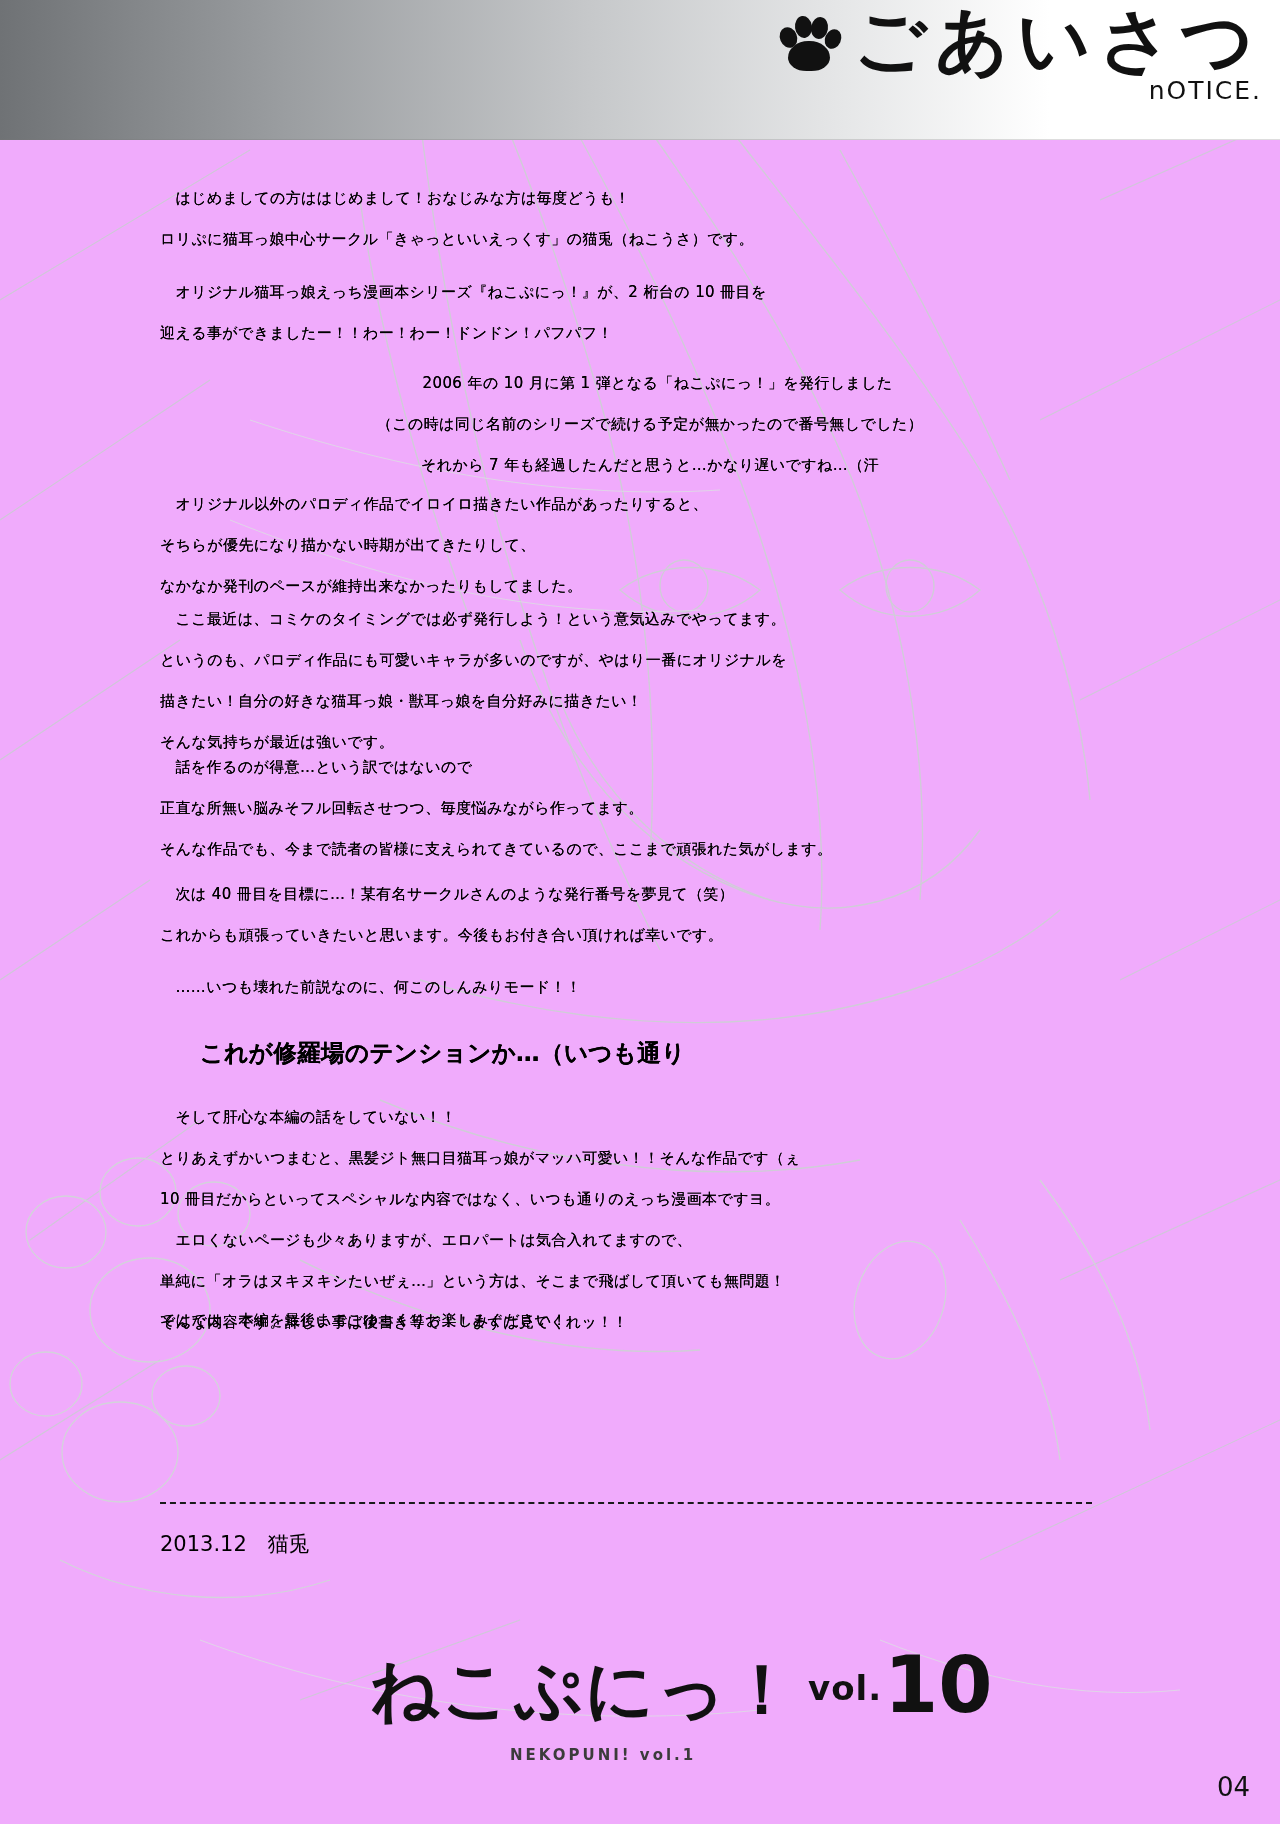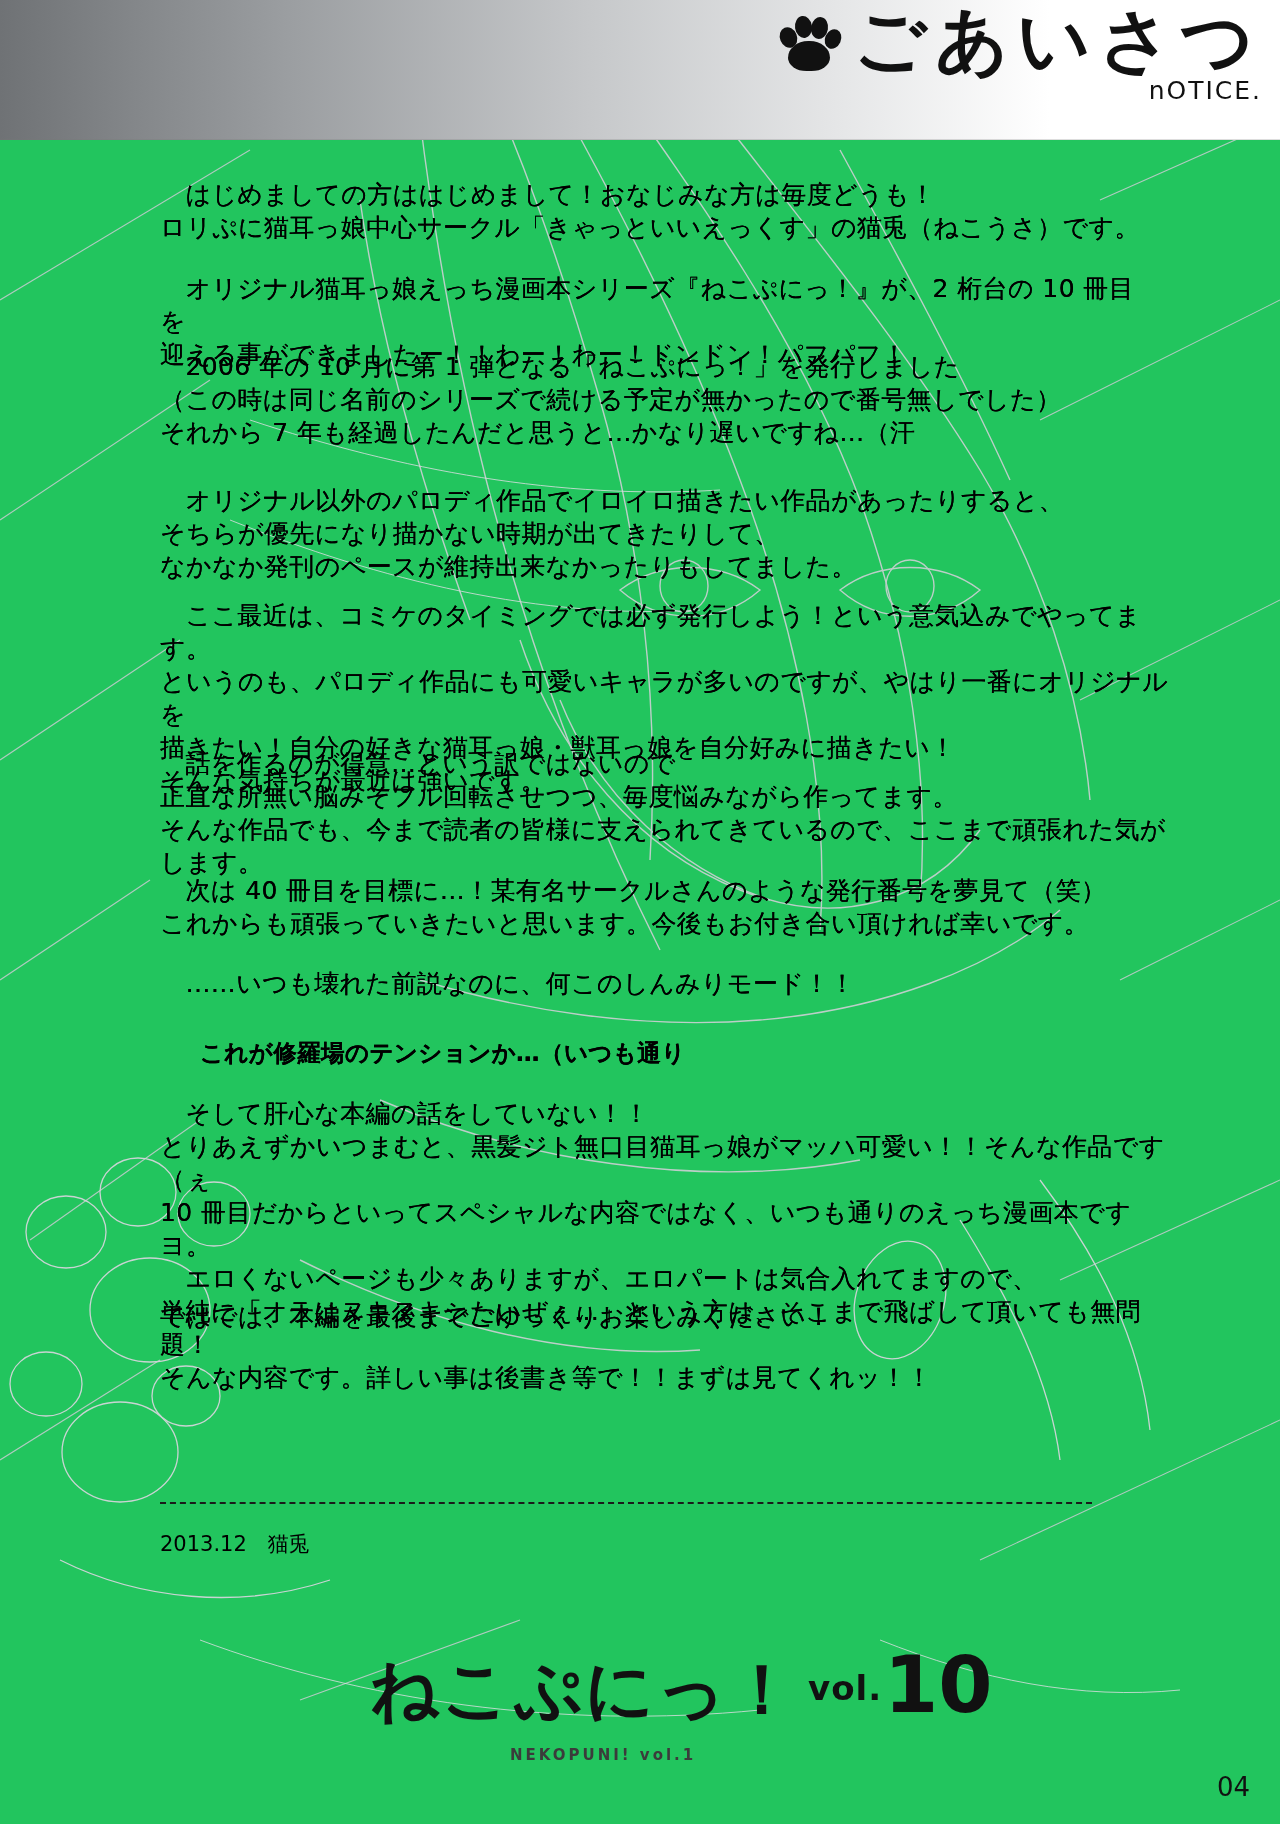--- a/index.html
+++ b/index.html
@@ -8,21 +8,21 @@
     background: #ffffff;
   }
   body {
     font-family: "Liberation Sans", sans-serif;
   }
   #page {
     position: relative;
     width: 1280px;
     height: 1824px;
     overflow: hidden;
-    background: #22c55e;
+    background: #f0abfc;
   }
 
   
   #bg-sketch {
     position: absolute;
     inset: 0;
     z-index: 0;
     pointer-events: none;
   }
   #bg-sketch svg { display: block; width: 100%; height: 100%; }
@@ -96,22 +96,22 @@
     position: absolute;
     left: 0; top: 0;
     width: 1280px;
     height: 1824px;
     z-index: 3;
   }
   .para {
     position: absolute;
     color: #000;
     font-family: "DejaVu Sans", "Liberation Sans", sans-serif;
-    font-size: 25px;
-    line-height: 33px;
+    font-size: 15px;
+    line-height: 41px;
     letter-spacing: 0.4px;
     white-space: pre-line;
     text-shadow: 0 0 0.4px #000;
   }
   .para.big {
     font-size: 23.5px;
     line-height: 34px;
     font-weight: 600;
   }
 
@@ -271,21 +271,21 @@
       </div>
       <div id="header-sub">nOTICE.</div>
     </div>
   </div>
 
   <div id="content">
     <div class="para" style="left:160px; top:178px; width:980px;">　はじめましての方ははじめまして！おなじみな方は毎度どうも！
 ロリぷに猫耳っ娘中心サークル「きゃっといいえっくす」の猫兎（ねこうさ）です。</div>
     <div class="para" style="left:160px; top:272px; width:980px;">　オリジナル猫耳っ娘えっち漫画本シリーズ『ねこぷにっ！』が、2 桁台の 10 冊目を
 迎える事ができましたー！！わー！わー！ドンドン！パフパフ！</div>
-    <div class="para" style="left:160px; top:350px; width:980px;">　2006 年の 10 月に第 1 弾となる「ねこぷにっ！」を発行しました
+    <div class="para" style="left:160px; top:363px; width:980px;text-align:center;">　2006 年の 10 月に第 1 弾となる「ねこぷにっ！」を発行しました
 （この時は同じ名前のシリーズで続ける予定が無かったので番号無しでした）
 それから 7 年も経過したんだと思うと…かなり遅いですね…（汗</div>
     <div class="para" style="left:160px; top:484px; width:980px;">　オリジナル以外のパロディ作品でイロイロ描きたい作品があったりすると、
 そちらが優先になり描かない時期が出てきたりして、
 なかなか発刊のペースが維持出来なかったりもしてました。</div>
     <div class="para" style="left:160px; top:747px; width:1020px;">　話を作るのが得意…という訳ではないので
 正直な所無い脳みそフル回転させつつ、毎度悩みながら作ってます。
 そんな作品でも、今まで読者の皆様に支えられてきているので、ここまで頑張れた気がします。</div>
     <div class="para" style="left:160px; top:599px; width:1010px;">　ここ最近は、コミケのタイミングでは必ず発行しよう！という意気込みでやってます。
 というのも、パロディ作品にも可愛いキャラが多いのですが、やはり一番にオリジナルを

